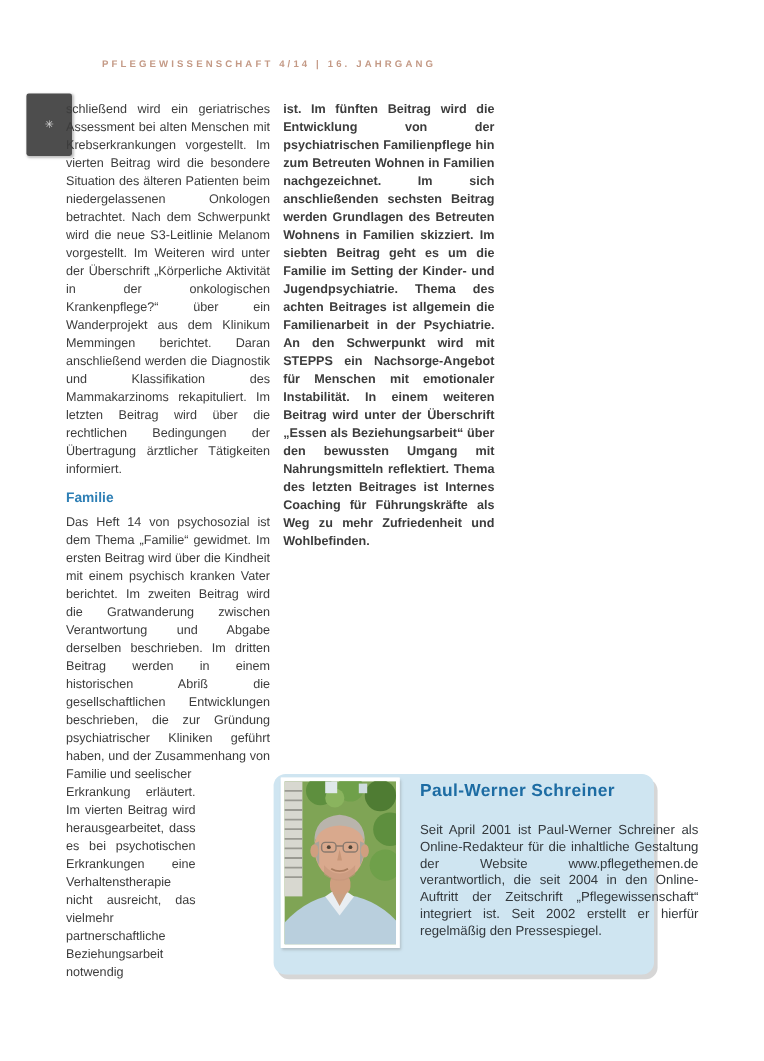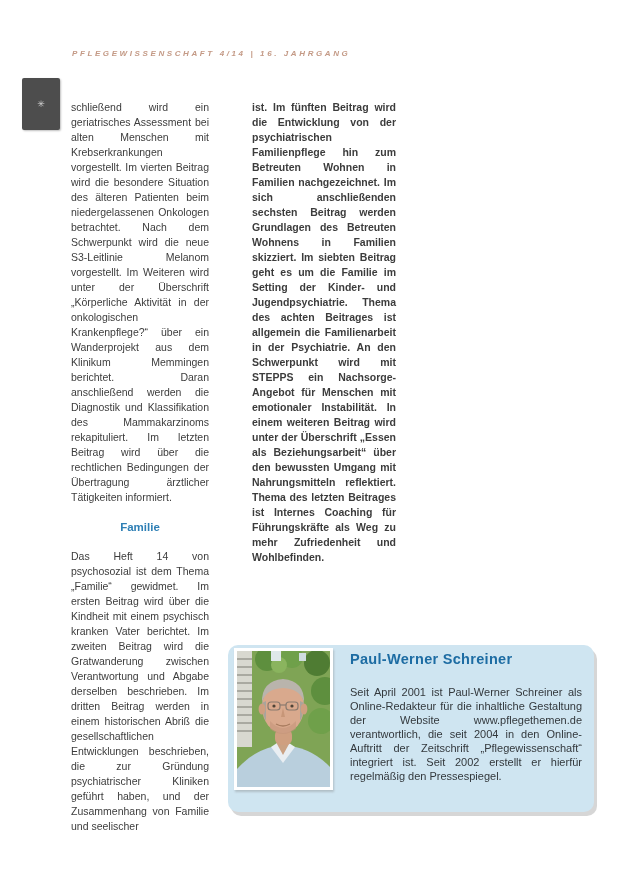--- a/index.html
+++ b/index.html
@@ -10,47 +10,46 @@
     --body-text:#3c3c3c;
     --margin-tab:#4d4d4d;
   }
   *{box-sizing:border-box;}
   html,body{margin:0;padding:0;}
   body{
     width:637px;height:884px;position:relative;background:#ffffff;
     font-family:"Liberation Sans", sans-serif;overflow:hidden;
   }
   .page-header{
-    position:absolute;left:72px;top:49px;
+    position:absolute;left:85px;top:49px;
     font-size:8px;font-weight:bold;letter-spacing:2.6px;
-    color:var(--header-text);white-space:nowrap;font-style:italic;
+    color:var(--header-text);white-space:nowrap;
   }
   .margin-tab{
     position:absolute;left:22px;top:78px;width:38px;height:52px;
     background:var(--margin-tab);border-radius:2px;
     display:flex;align-items:center;justify-content:center;
     box-shadow:1px 1px 2px rgba(0,0,0,.25);
   }
   .margin-tab .glyph{color:#e9e9e9;font-size:9px;line-height:1;opacity:.85;}
   .col{position:absolute;top:84px;}
   .col-left{left:55px;width:170px;}
   .col-right{left:236px;width:176px;font-weight:bold;}
   p.body-text{
-    margin:16px;font-size:10.5px;line-height:15px;text-align:justify;
+    margin:0;font-size:10.5px;line-height:15px;text-align:justify;
     color:var(--body-text);
   }
   p.body-text + p.body-text{margin-top:0;}
   .subheading{
     color:var(--accent-blue);font-weight:bold;font-size:11.5px;
     margin:10px 0 7px 0;
-    text-align:center;
   }
   .narrow{width:108px;}
   .infobox{
-    position:absolute;left:228px;top:645px;width:366px;height:167px;
+    position:absolute;left:228px;top:645px;width:317px;height:167px;
     background:var(--infobox-bg);border-radius:10px;
     box-shadow:3px 4px 0 rgba(165,165,165,.45);
   }
   .portrait{
     position:absolute;left:6px;top:3px;width:99px;height:142px;
     background:#ffffff;border:3px solid #ffffff;
     box-shadow:1px 2px 2px rgba(120,120,120,.35);
   }
   .portrait svg{display:block;width:93px;height:136px;}
   .infobox h2{
@@ -68,20 +67,21 @@
 <div class="page-header">PFLEGEWISSENSCHAFT 4/14 | 16. JAHRGANG</div>
 
 <div class="margin-tab">
   <span class="glyph">✳</span>
 </div>
 
 <div class="col col-left">
   <p class="body-text">schließend wird ein geriatrisches Assessment bei alten Menschen mit Krebserkrankungen vorgestellt. Im vierten Beitrag wird die besondere Situation des älteren Patienten beim niedergelassenen Onkologen betrachtet. Nach dem Schwerpunkt wird die neue S3-Leitlinie Melanom vorgestellt. Im Weiteren wird unter der Überschrift „Körperliche Aktivität in der onkologischen Krankenpflege?“ über ein Wanderprojekt aus dem Klinikum Memmingen berichtet. Daran anschließend werden die Diagnostik und Klassifikation des Mammakarzinoms rekapituliert. Im letzten Beitrag wird über die rechtlichen Bedingungen der Übertragung ärztlicher Tätigkeiten informiert.</p>
   <h3 class="subheading">Familie</h3>
   <p class="body-text">Das Heft 14 von psychosozial ist dem Thema „Familie“ gewidmet. Im ersten Beitrag wird über die Kindheit mit einem psychisch kranken Vater berichtet. Im zweiten Beitrag wird die Gratwanderung zwischen Verantwortung und Abgabe derselben beschrieben. Im dritten Beitrag werden in einem historischen Abriß die gesellschaftlichen Entwicklungen beschrieben, die zur Gründung psychiatrischer Kliniken geführt haben, und der Zusammenhang von Familie und seelischer</p>
+  <p class="body-text narrow">Erkrankung erläutert. Im vierten Beitrag wird herausgearbeitet, dass es bei psychotischen Erkrankungen eine Verhaltenstherapie nicht ausreicht, das vielmehr partnerschaftliche Beziehungsarbeit notwendig</p>
 </div>
 
 <div class="col col-right">
   <p class="body-text">ist. Im fünften Beitrag wird die Entwicklung von der psychiatrischen Familienpflege hin zum Betreuten Wohnen in Familien nachgezeichnet. Im sich anschließenden sechsten Beitrag werden Grundlagen des Betreuten Wohnens in Familien skizziert. Im siebten Beitrag geht es um die Familie im Setting der Kinder- und Jugendpsychiatrie. Thema des achten Beitrages ist allgemein die Familienarbeit in der Psychiatrie. An den Schwerpunkt wird mit STEPPS ein Nachsorge-Angebot für Menschen mit emotionaler Instabilität. In einem weiteren Beitrag wird unter der Überschrift „Essen als Beziehungsarbeit“ über den bewussten Umgang mit Nahrungsmitteln reflektiert. Thema des letzten Beitrages ist Internes Coaching für Führungskräfte als Weg zu mehr Zufriedenheit und Wohlbefinden.</p>
 </div>
 
 <div class="infobox">
   <div class="portrait">
     <svg viewBox="0 0 93 136" xmlns="http://www.w3.org/2000/svg">
 

